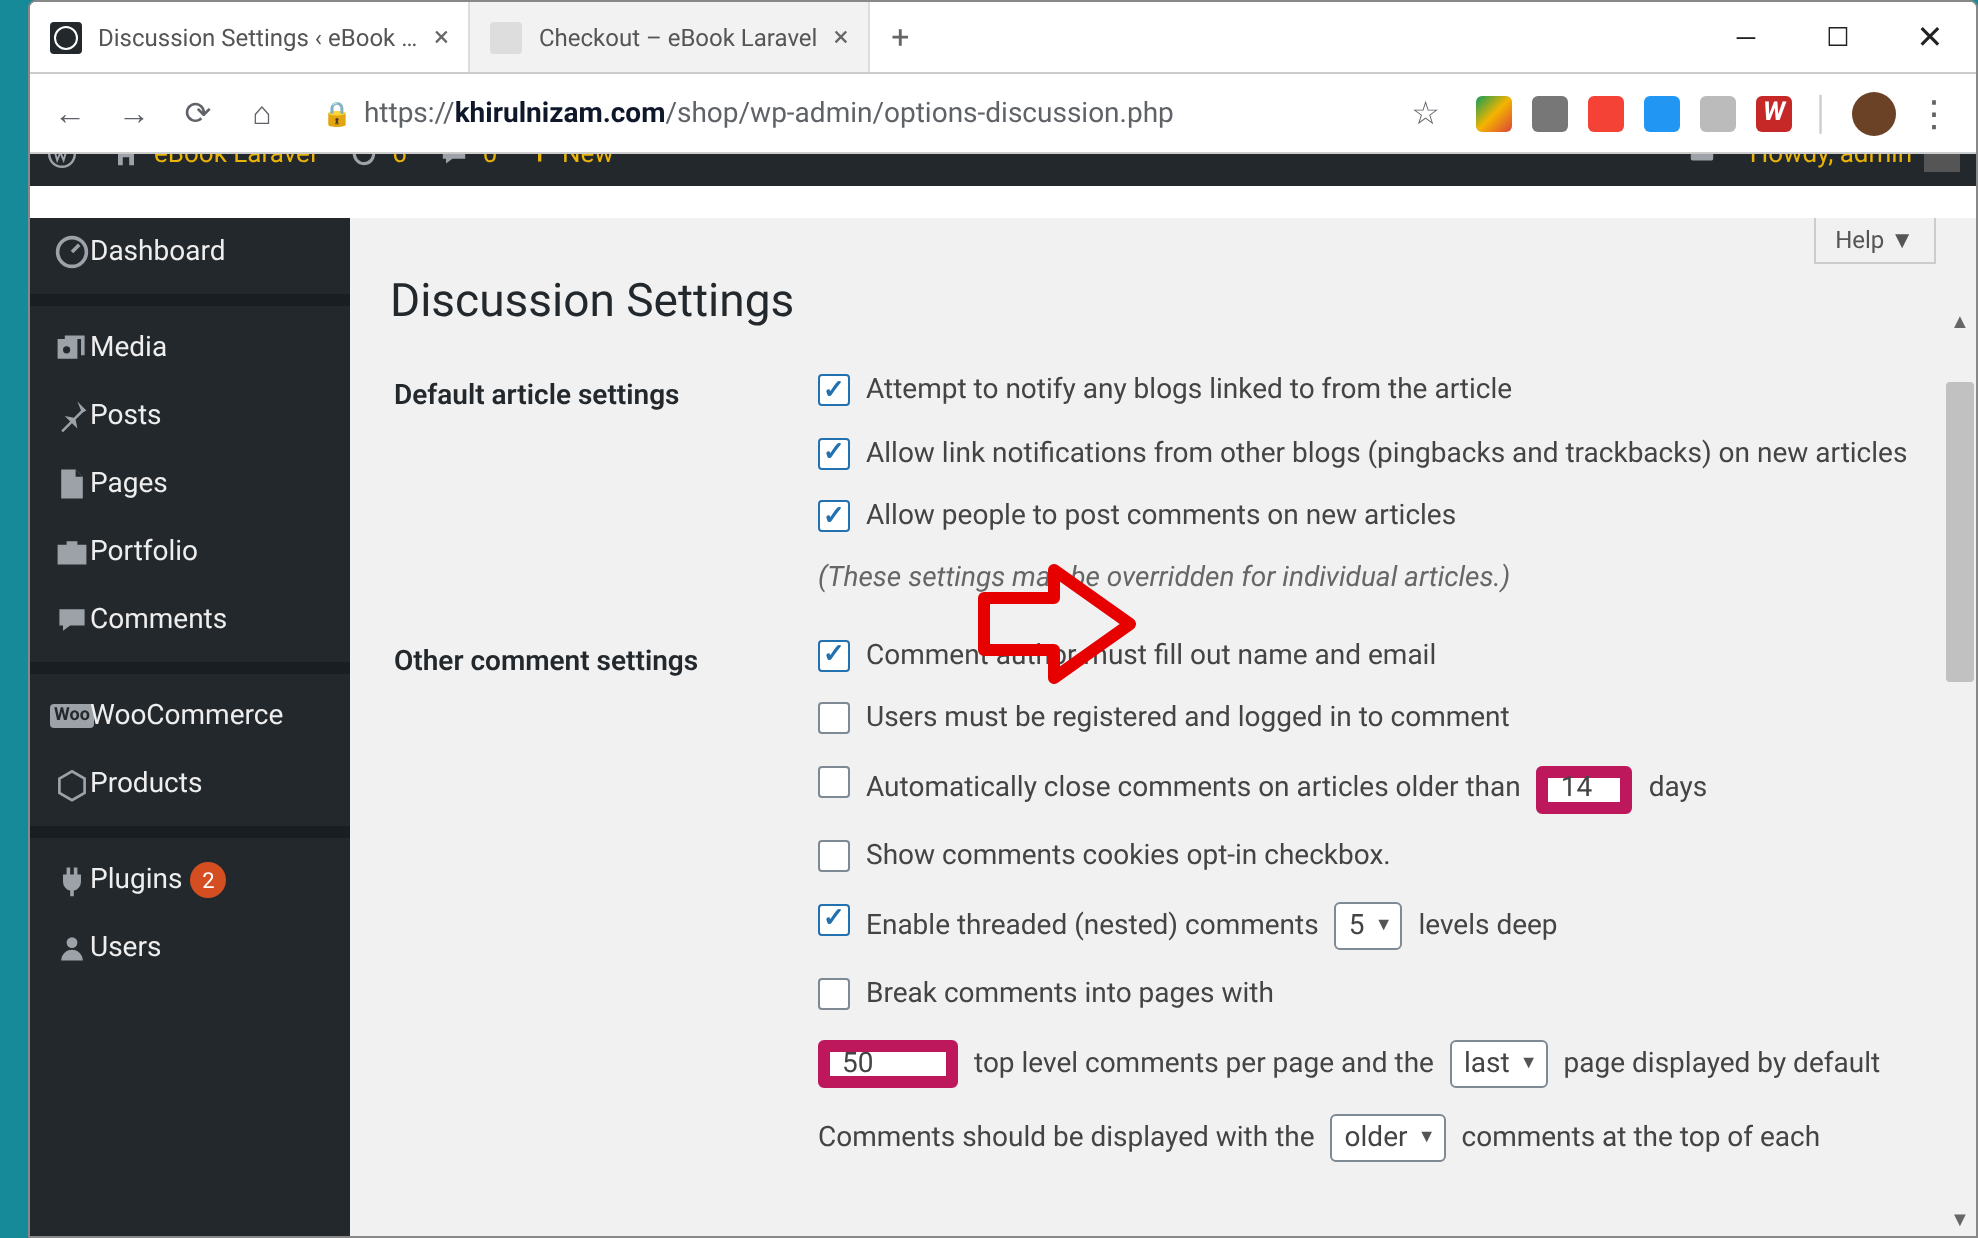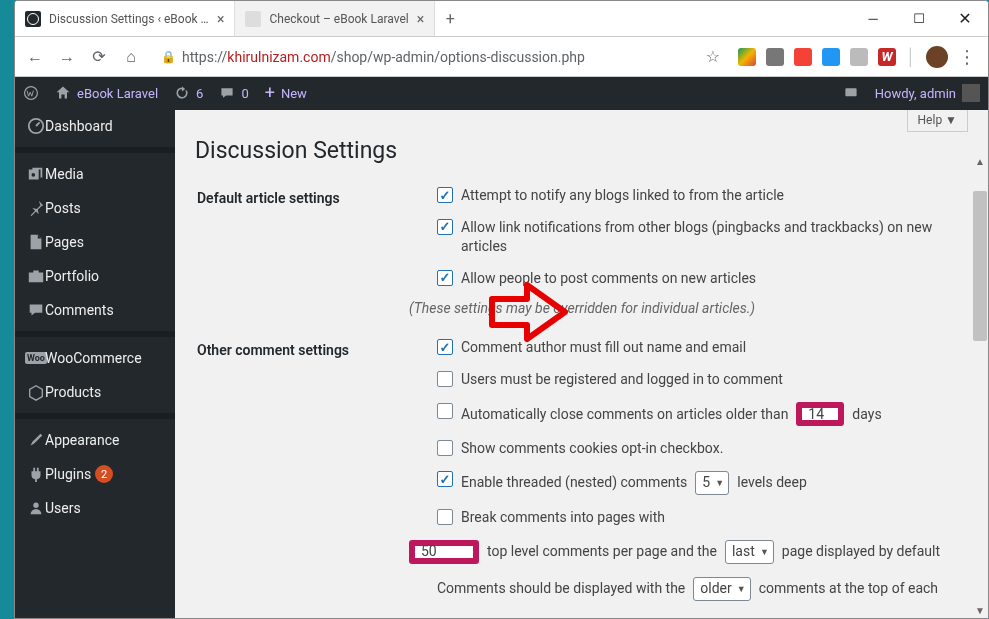--- a/index.html
+++ b/index.html
@@ -17,46 +17,46 @@
   .newtab { width: 30px; display: flex; align-items: center; justify-content: center; font-size: 16px; color: #666; }
   .wincontrols { margin-left: auto; display: flex; }
   .wc { width: 46px; display: flex; align-items: center; justify-content: center; font-size: 13px; color: #222; }
   .wc.close { font-size: 16px; }
   .addrbar { height: 40px; display: flex; align-items: center; gap: 8px; padding: 0 8px; border-bottom: 1px solid #ccc; }
   .navbtn { width: 24px; height: 24px; display: flex; align-items: center; justify-content: center; color: #5f6368; font-size: 16px; }
   .reload { font-size: 16px; }
   .adrfield { flex: 1; display: flex; align-items: center; gap: 6px; font-size: 14px; color: #5f6368; height: 30px; border-radius: 15px; padding: 0 10px; }
   .lock { font-size: 12px; }
   .urltxt { color: #5f6368; }
-  .urltxt .host { color: #b91c1c; }
+  .urltxt .host { color: #0f172a; font-weight: bold; }
   .star { margin-left: auto; color: #5f6368; font-size: 16px; }
   .exticons { display: flex; align-items: center; gap: 10px; padding-right: 4px; }
   .ext { width: 18px; height: 18px; border-radius: 3px; }
   .avatar { width: 22px; height: 22px; border-radius: 50%; background: #6b4226; }
   .menu3 { font-size: 18px; color: #5f6368; }
   .content { flex: 1; display: flex; overflow: hidden; position: relative; }
-  .adminbar { height: 33px; background: #23282d; color: #c4b5fd; display: flex; align-items: flex-start; font-size: 13px; position: absolute; top: 0; left: 0; right: 0; z-index: 3; }
+  .adminbar { height: 16px; background: #23282d; color: #eab308; display: flex; align-items: flex-end; font-size: 13px; position: absolute; top: 0; left: 0; right: 0; z-index: 3; }
   .ab-item { padding: 0 8px; display: flex; align-items: center; gap: 6px; height: 32px; }
   .ab-item svg, .ab-icon { width: 16px; height: 16px; fill: #9ca2a7; }
   .ab-right { margin-left: auto; display: flex; align-items: center; }
   .ab-av { width: 18px; height: 18px; background: #555; }
   .below { display: flex; flex: 1; margin-top: 32px; height: calc(100% - 32px); }
   .sidebar { width: 160px; background: #23282d; color: #eee; font-size: 14px; overflow-y: auto; flex-shrink: 0; }
   .menu-item { display: flex; align-items: center; gap: 0; padding: 8px 12px; color: #eee; position: relative; }
   .menu-item.sep { height: 6px; padding: 0; background: #191e23; margin: 4px 0; }
   .mi-icon { width: 18px; height: 18px; display: flex; align-items: center; justify-content: center; }
   .mi-icon svg { width: 18px; height: 18px; fill: #9ca2a7; }
   .badge { background: #d54e21; color: #fff; border-radius: 9px; min-width: 18px; height: 18px; font-size: 11px; display: inline-flex; align-items: center; justify-content: center; padding: 0 5px; margin-left: 4px; }
   .main { flex: 1; background: #f1f1f1; overflow: auto; position: relative; padding: 10px 20px 20px 20px; }
   .help-tab { position: absolute; top: 0; right: 20px; background: #f1f1f1; border: 1px solid #ccc; border-top: none; font-size: 12px; padding: 4px 10px; color: #555; }
   h1.pagetitle { font-size: 23px; font-weight: 400; color: #23282d; margin: 18px 0 20px 0; }
   .form-table { width: 100%; font-size: 14px; color: #444; }
   .form-table th { text-align: left; vertical-align: top; font-weight: 600; padding: 4px 10px 20px 0; width: 210px; color: #23282d; font-size: 14px; }
   .form-table td { padding: 0 0 20px 0; vertical-align: top; }
-  .opt { display: flex; align-items: flex-start; gap: 8px; margin-bottom: 12px; line-height: 1.4; margin-left: 28px; }
+  .opt { display: flex; align-items: flex-start; gap: 8px; margin-bottom: 12px; line-height: 1.4; }
   .cbx { width: 16px; height: 16px; border: 1px solid #7e8993; border-radius: 2px; background: #fff; flex-shrink: 0; margin-top: 1px; display: flex; align-items: center; justify-content: center; }
   .cbx.checked { border-color: #2271b1; }
   .cbx.checked::after { content: "✓"; color: #2271b1; font-size: 13px; font-weight: bold; line-height: 1; }
   .hint { font-style: italic; color: #666; margin: 4px 0 0 0; }
   .numin { width: 48px; height: 24px; border: 6px solid #be185d; border-radius: 3px; padding: 0 6px; background: #fff; font-size: 14px; display: inline-flex; align-items: center; }
   .sel { height: 24px; border: 1px solid #7e8993; border-radius: 3px; background: #fff; padding: 0 18px 0 6px; font-size: 14px; display: inline-flex; align-items: center; position: relative; }
   .sel::after { content: "▼"; font-size: 9px; position: absolute; right: 4px; color: #555; }
   .inline { display: flex; align-items: center; gap: 8px; flex-wrap: wrap; line-height: 1.8; }
   .arrow { position: absolute; left: 312px; top: 172px; z-index: 5; }
   .arrow svg { width: 82px; height: 62px; }
@@ -225,28 +225,20 @@
               <svg viewBox="0 0 20 20">
                 <path d="M3 7l7-4 7 4v8l-7 4-7-4z" fill="none" stroke="#9ca2a7" stroke-width="1.5"></path>
               </svg>
             </span>
           <span>Products</span>
         </div>
         <div class="menu-item sep"></div>
         <div class="menu-item">
           <span class="mi-icon">
               <svg viewBox="0 0 20 20">
-                <path d="M15 3l2 2-9 9-4 2 2-4z"></path>
-              </svg>
-            </span>
-          <span>Appearance</span>
-        </div>
-        <div class="menu-item">
-          <span class="mi-icon">
-              <svg viewBox="0 0 20 20">
                 <path d="M7 3v4H5v4a5 5 0 0 0 4 4.9V19h2v-3.1A5 5 0 0 0 15 11V7h-2V3h-2v4H9V3z"></path>
               </svg>
             </span>
           <span>Plugins</span>
           <span class="badge">2</span>
         </div>
         <div class="menu-item">
           <span class="mi-icon">
               <svg viewBox="0 0 20 20">
                 <circle cx="10" cy="7" r="3"></circle>

